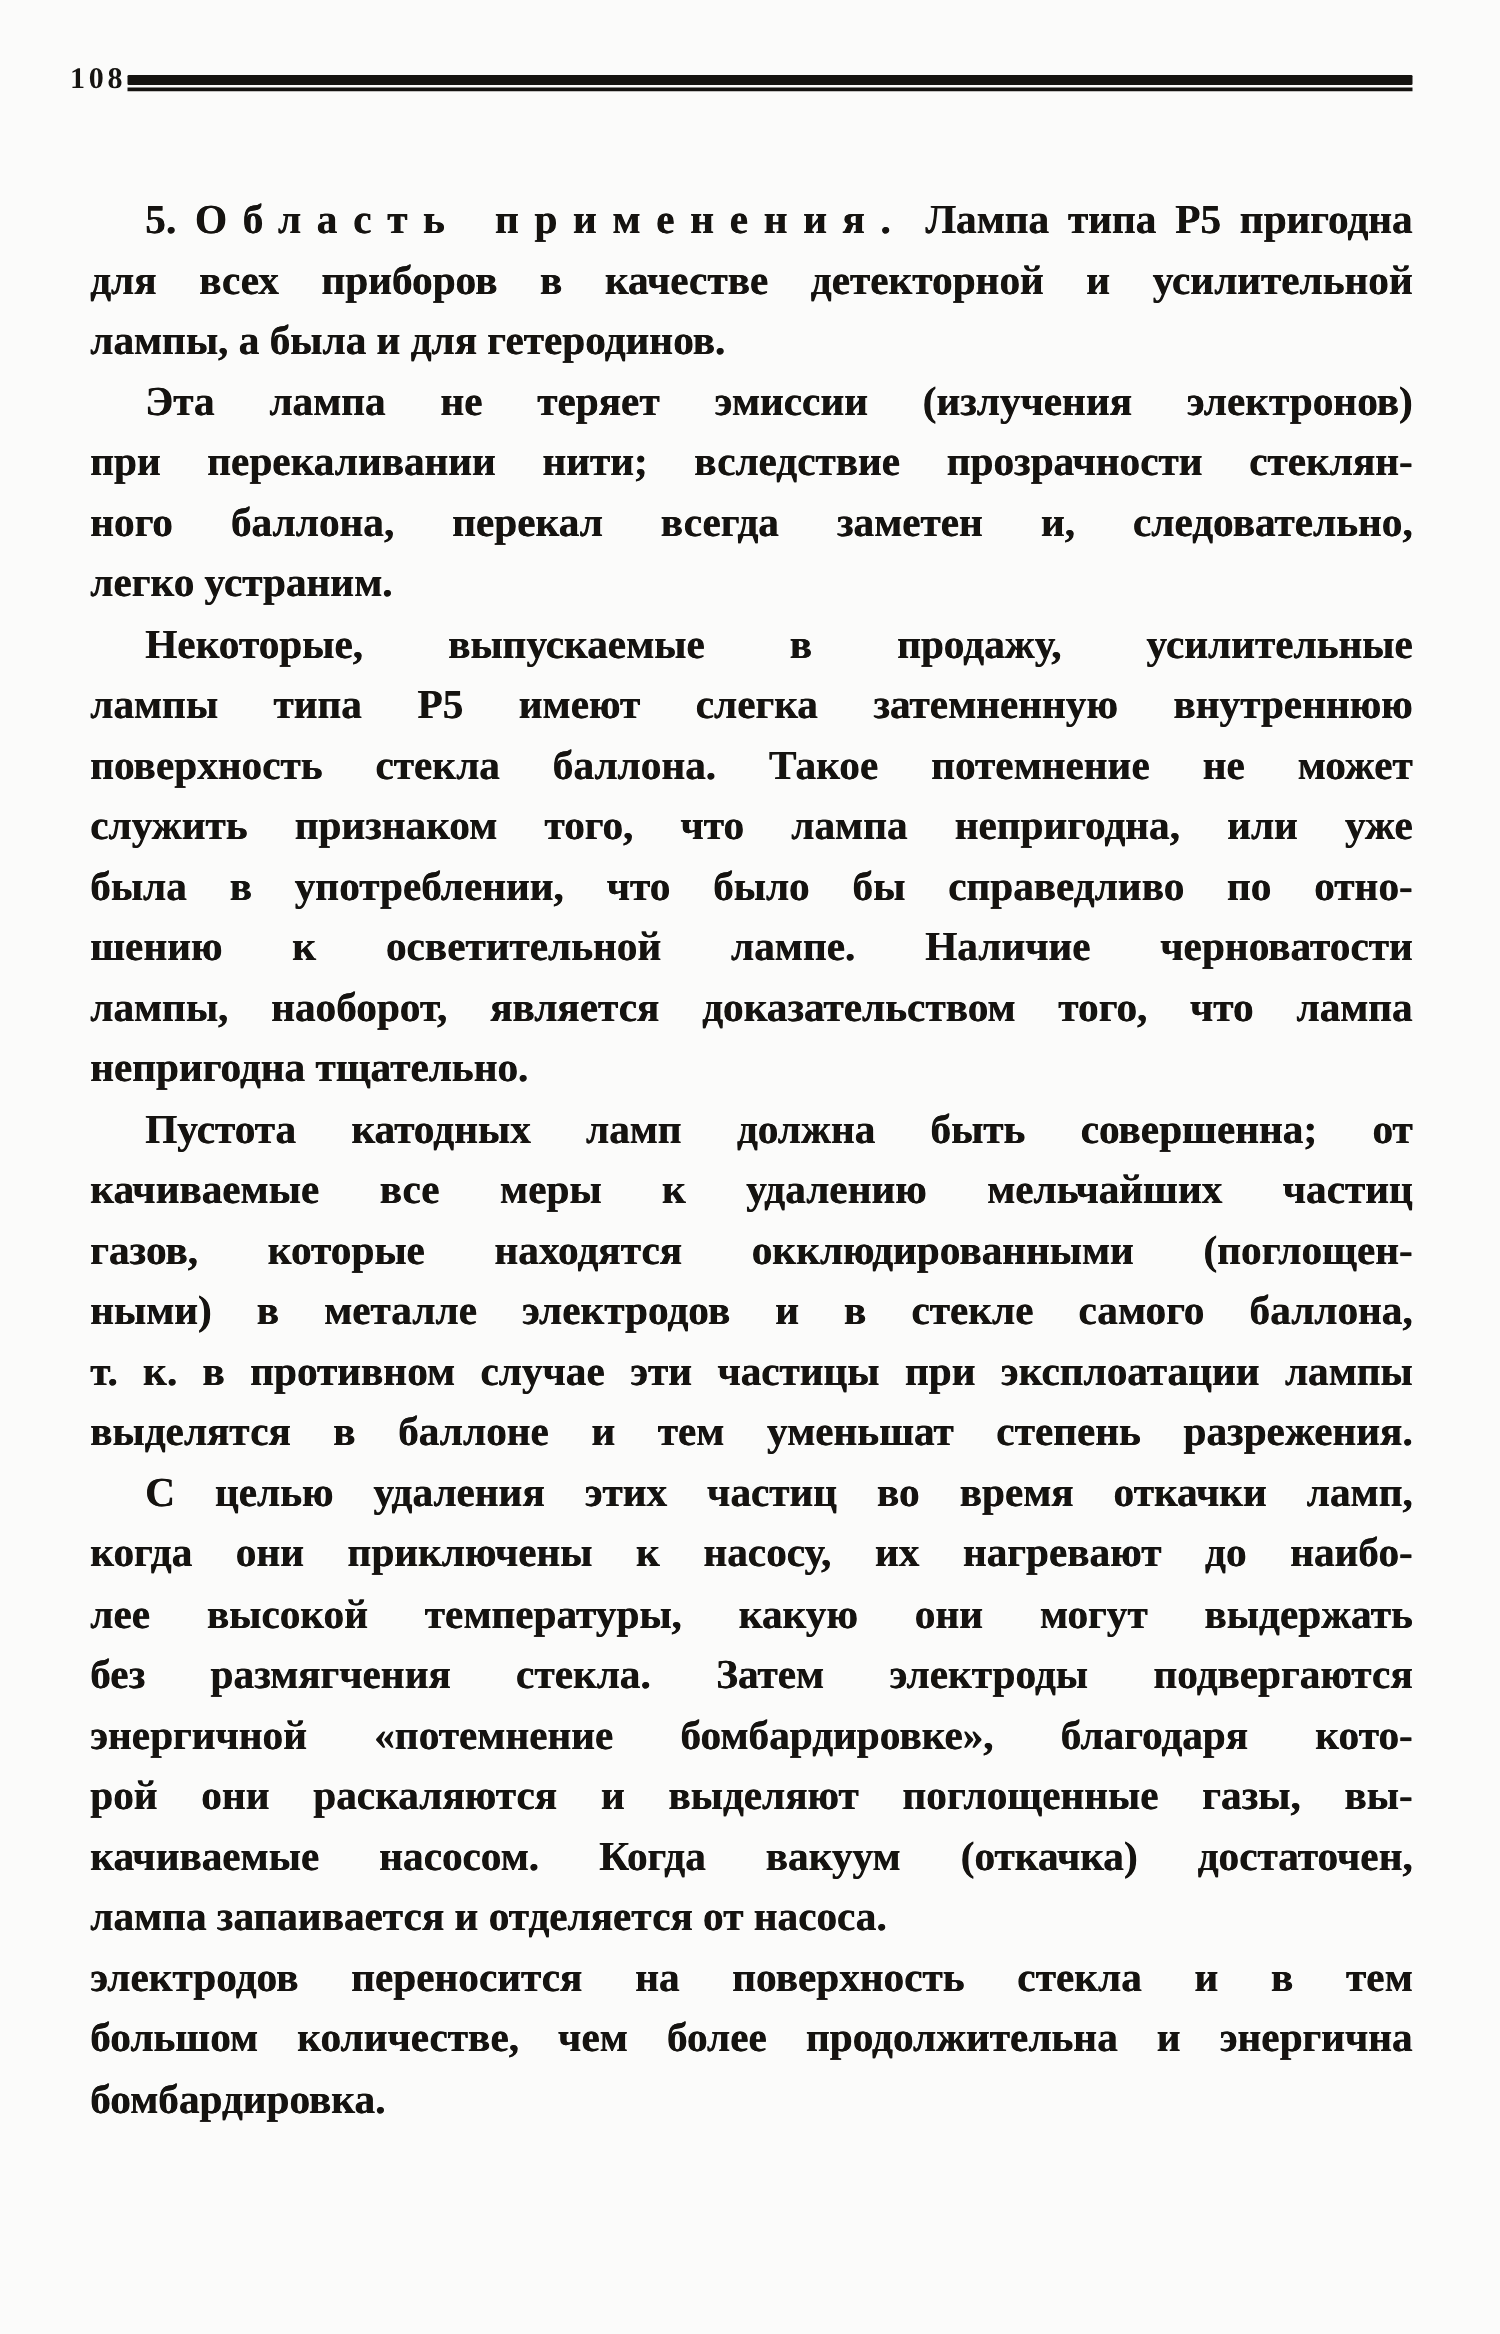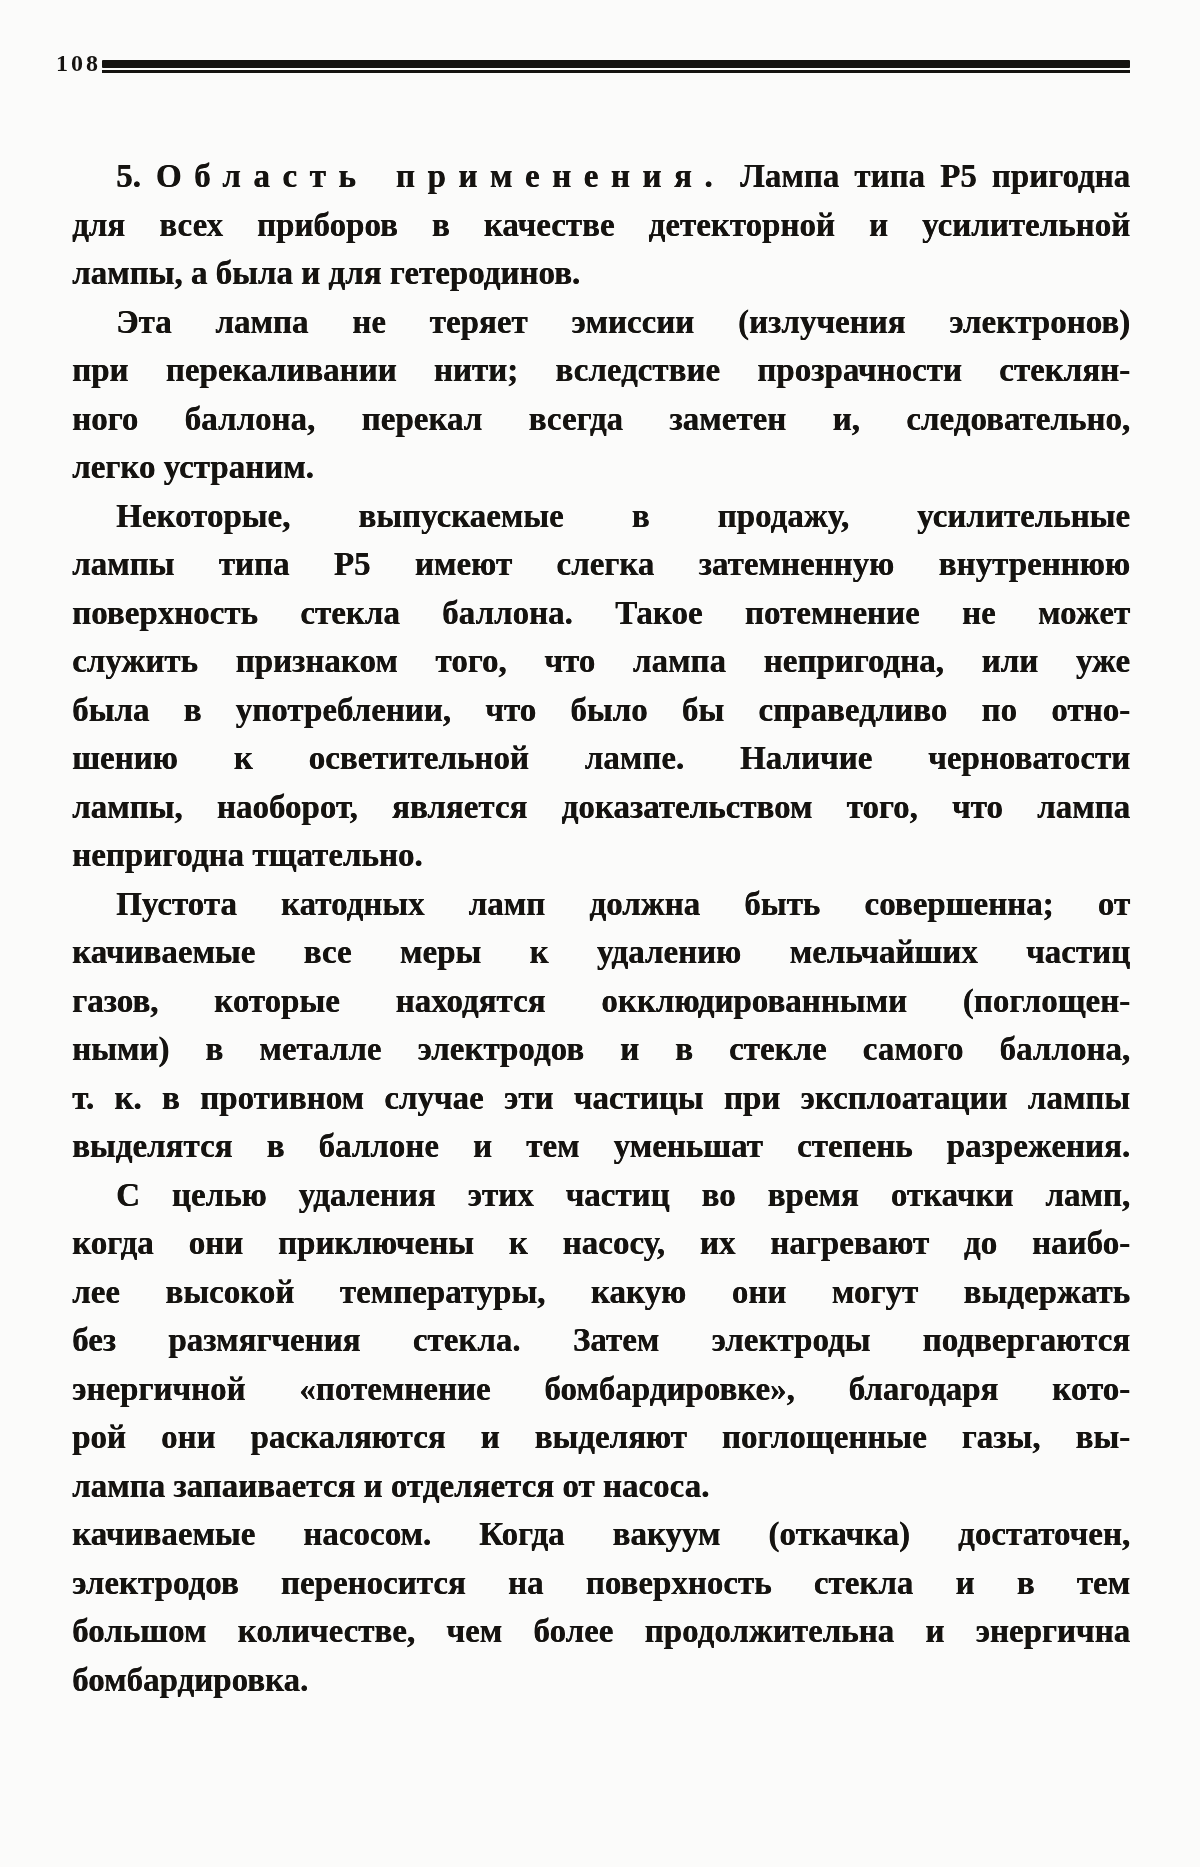--- a/index.html
+++ b/index.html
@@ -85,22 +85,22 @@
         <div class="line"><span>т. к. в противном случае эти частицы при эксплоатации лампы</span></div>
         <div class="line"><span>выделятся в баллоне и тем уменьшат степень разрежения.</span></div>
       </div>
       <div class="paragraph">
         <div class="line indent"><span>С целью удаления этих частиц во время откачки ламп,</span></div>
         <div class="line"><span>когда они приключены к насосу, их нагревают до наибо-</span></div>
         <div class="line"><span>лее высокой температуры, какую они могут выдержать</span></div>
         <div class="line"><span>без размягчения стекла. Затем электроды подвергаются</span></div>
         <div class="line"><span>энергичной «потемнение бомбардировке», благодаря кото-</span></div>
         <div class="line"><span>рой они раскаляются и выделяют поглощенные газы, вы-</span></div>
+        <div class="line"><span>качиваемые насосом. Когда вакуум (откачка) достаточен,</span></div>
         <div class="line last"><span>лампа запаивается и отделяется от насоса.</span></div>
-        <div class="line"><span>качиваемые насосом. Когда вакуум (откачка) достаточен,</span></div>
       </div>
       <div class="paragraph">
         <div class="line"><span>электродов переносится на поверхность стекла и в тем</span></div>
         <div class="line"><span>большом количестве, чем более продолжительна и энергична</span></div>
         <div class="line last"><span>бомбардировка.</span></div>
       </div>
     </main>
 
 </div>
 

